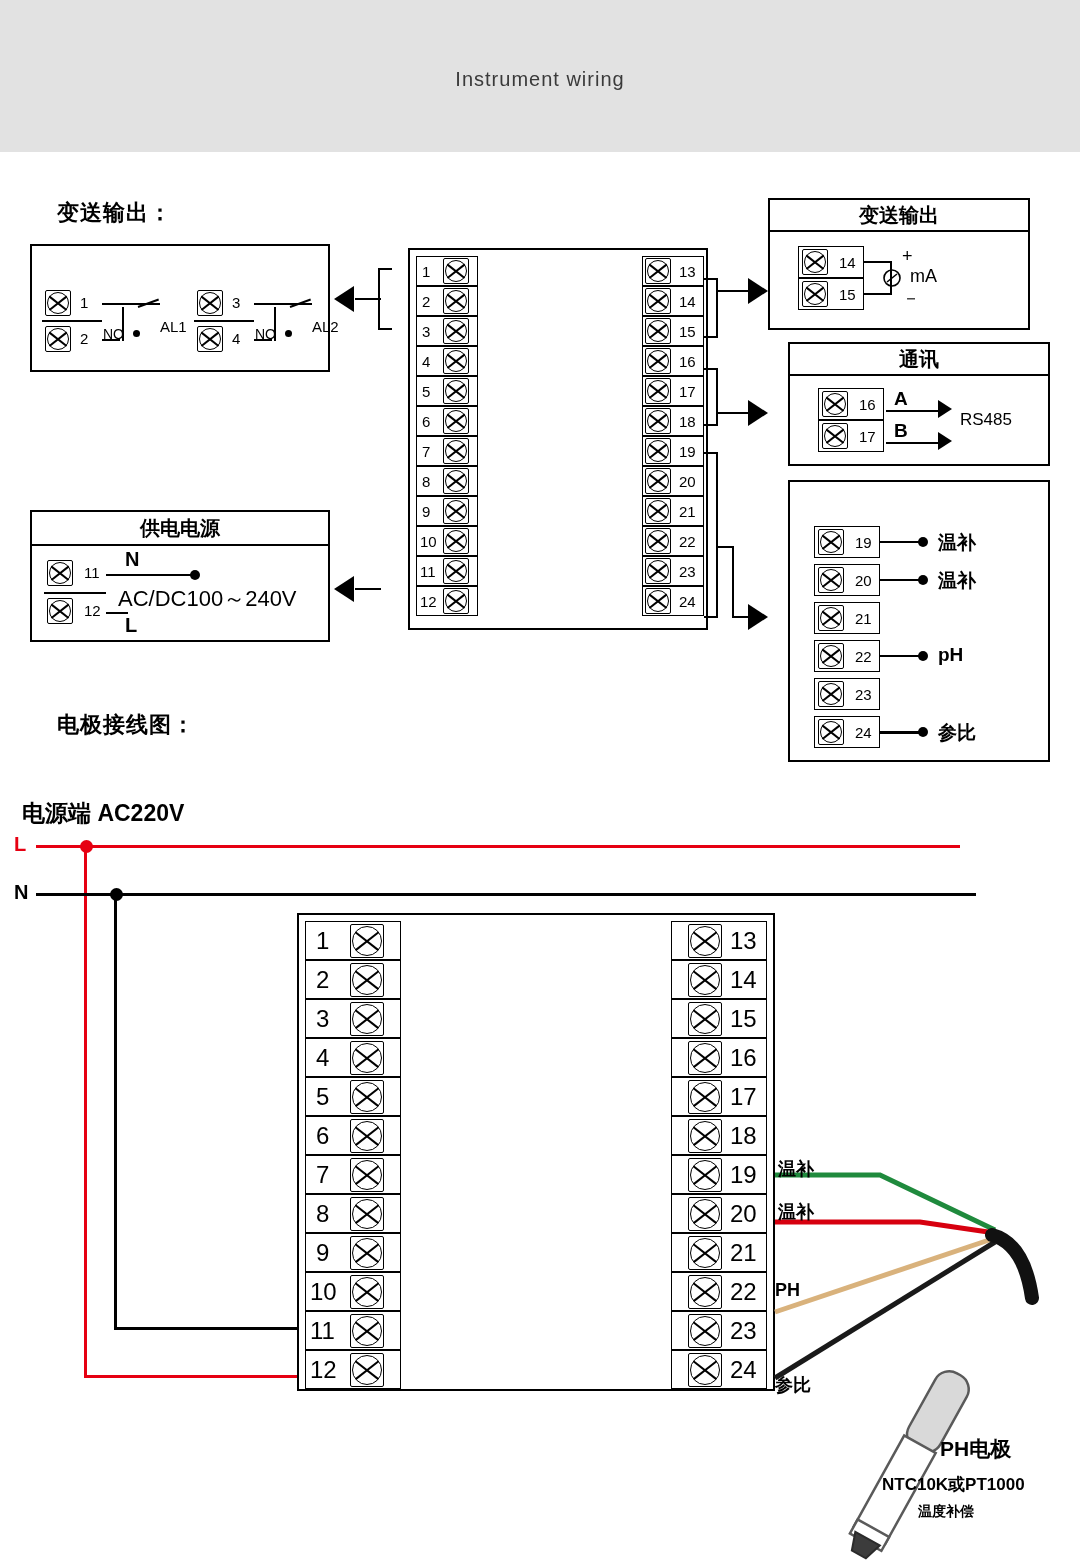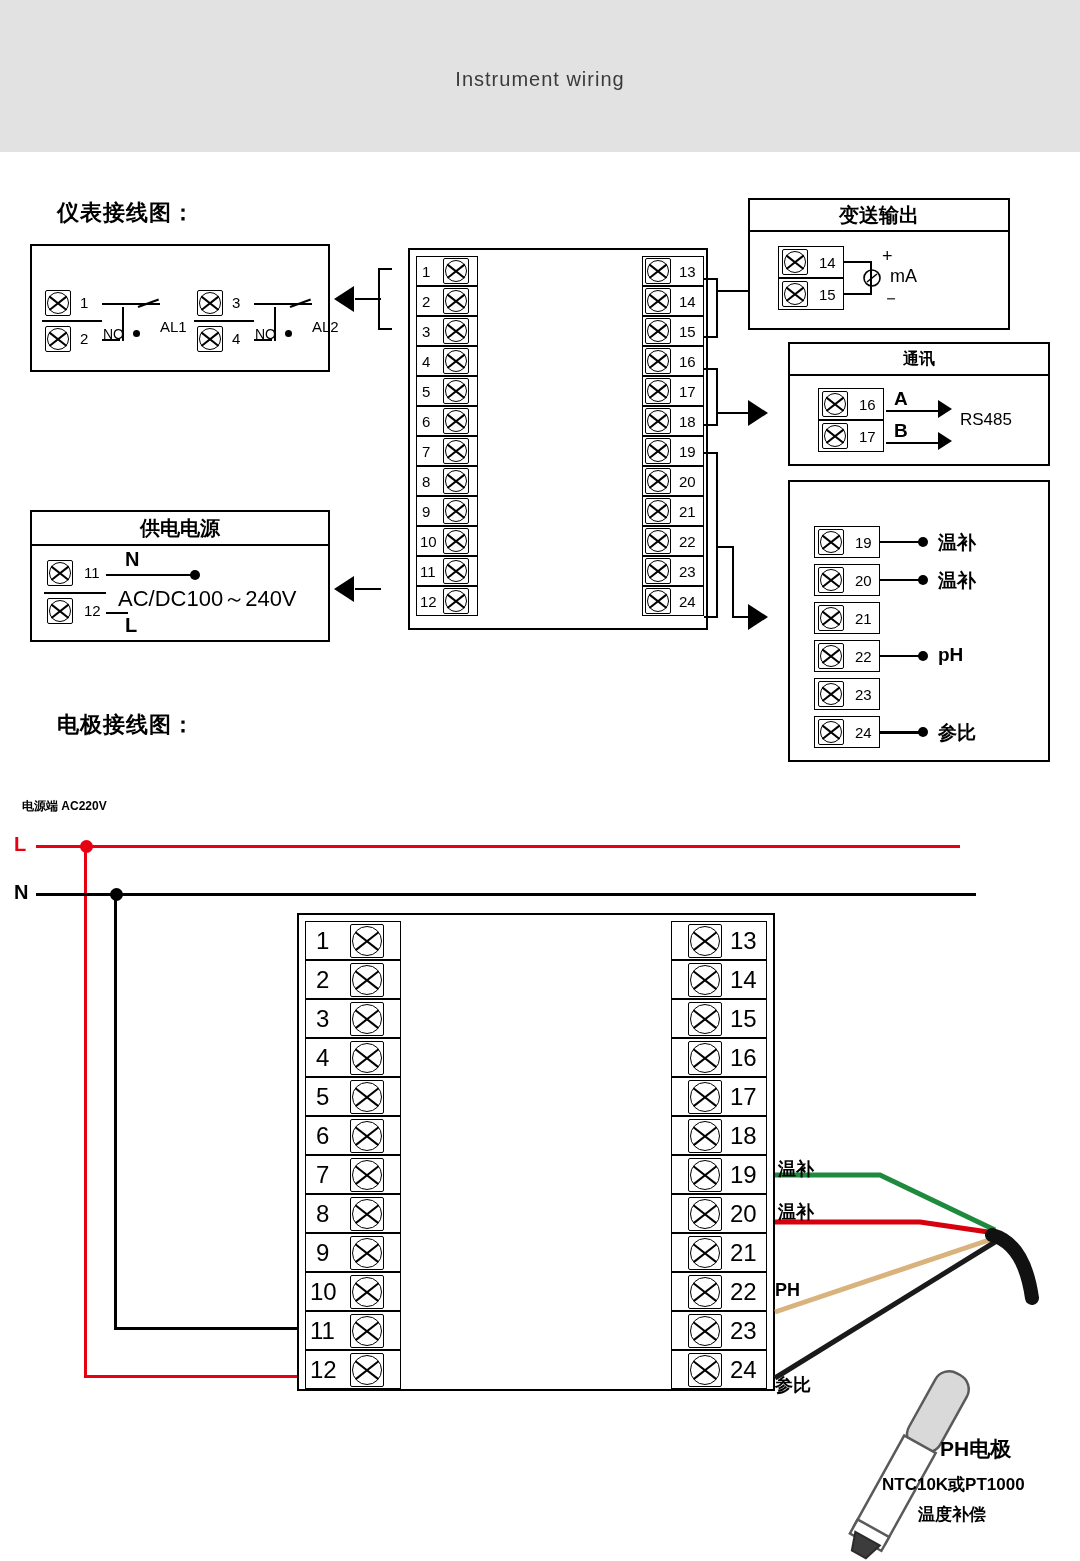--- a/index.html
+++ b/index.html
@@ -64,21 +64,21 @@
 
   .dot { position:absolute; width:10px; height:10px; border-radius:50%; background:#000; }
 </style>
 </head>
 <body>
 
 <div class="header">
   <div class="header-sub">Instrument wiring</div>
 </div>
 
-<div class="lbl sec-title" style="left:57px; top:198px;">仪表接线图：</div>
+<div class="lbl sec-title" style="left:57px; top:198px;">变送输出：</div>
 
 <div class="box" style="left:30px; top:244px; width:300px; height:128px;">
 
   <div class="screw" style="left:13px; top:44px;">
       <span class="ring"></span>
     </div>
   <div class="tnum" style="left:48px; top:48px;">1</div>
   <div class="line" style="left:10px; top:74px; width:60px; height:2px;"></div>
 
   <div class="screw" style="left:13px; top:80px;">
@@ -315,21 +315,21 @@
 <div class="arrow-r" style="left:748px; top:400px;"></div>
 
 <div class="line" style="left:716px; top:452px; width:2px; height:166px;"></div>
 <div class="line" style="left:704px; top:452px; width:14px; height:2px;"></div>
 <div class="line" style="left:704px; top:616px; width:14px; height:2px;"></div>
 <div class="line" style="left:716px; top:546px; width:18px; height:2px;"></div>
 <div class="line" style="left:732px; top:546px; width:2px; height:72px;"></div>
 <div class="line" style="left:732px; top:616px; width:18px; height:2px;"></div>
 <div class="arrow-r" style="left:748px; top:604px;"></div>
 
-<div class="box" style="left:748px; top:198px; width:262px; height:132px;text-decoration:underline;">
+<div class="box" style="left:768px; top:198px; width:262px; height:132px;text-decoration:underline;">
   <div style="position:absolute; left:0; top:0; width:100%; height:32px; border-bottom:2px solid #000; display:flex; align-items:center; justify-content:center;">
     <span style="font-size:20px; font-weight:bold;">变送输出</span>
   </div>
   <div class="box" style="left:28px; top:46px; width:66px; height:32px; border-width:1.4px;">
     <div class="screw" style="left:3px; top:2px;">
         <span class="ring"></span>
       </div>
     <div class="tnum" style="left:40px; top:7px;">14</div>
   </div>
   <div class="box" style="left:28px; top:78px; width:66px; height:32px; border-width:1.4px;">
@@ -346,21 +346,21 @@
     <circle cx="10" cy="10" r="8" fill="none" stroke="#000" stroke-width="1.6"></circle>
     <line x1="5" y1="14" x2="15" y2="6" stroke="#000" stroke-width="1.6"></line>
   </svg>
   <div class="lbl" style="left:132px; top:46px; font-size:18px;">+</div>
   <div class="lbl" style="left:132px; top:86px; font-size:18px;">－</div>
   <div class="lbl" style="left:140px; top:66px; font-size:18px;">mA</div>
 </div>
 
 <div class="box" style="left:788px; top:342px; width:262px; height:124px;">
   <div style="position:absolute; left:0; top:0; width:100%; height:32px; border-bottom:2px solid #000; display:flex; align-items:center; justify-content:center;">
-    <span style="font-size:16px; font-weight:bold;">通讯</span>
+    <span style="font-size:20px; font-weight:bold;">通讯</span>
   </div>
   <div class="box" style="left:28px; top:44px; width:66px; height:32px; border-width:1.4px;">
     <div class="screw" style="left:3px; top:2px;">
         <span class="ring"></span>
       </div>
     <div class="tnum" style="left:40px; top:7px;">16</div>
   </div>
   <div class="box" style="left:28px; top:76px; width:66px; height:32px; border-width:1.4px;">
     <div class="screw" style="left:3px; top:2px;">
         <span class="ring"></span>
@@ -428,21 +428,21 @@
       </div>
     <div class="tnum" style="left:40px; top:7px;">24</div>
   </div>
   <div class="line" style="left:90px; top:249px; width:44px; height:3px;"></div>
   <div class="dot" style="left:128px; top:245px;"></div>
   <div class="lbl" style="left:148px; top:238px; font-size:19px; font-weight:bold;">参比</div>
 </div>
 
 <div class="lbl sec-title" style="left:57px; top:694px;margin-top:16px;">电极接线图：</div>
 
-<div class="lbl" style="left:22px; top:798px; font-size:12px; font-weight:bold;">电源端  AC220V</div>
+<div class="lbl" style="left:22px; top:798px; font-size:23px; font-weight:bold;">电源端  AC220V</div>
 
 <div class="line" style="left:36px; top:845px; width:924px; height:3px; background:#e60012;"></div>
 <div class="lbl" style="left:14px; top:833px; font-size:20px; font-weight:bold; color:#e60012;">L</div>
 <div class="dot" style="left:80px; top:840px; width:13px; height:13px; background:#e60012;"></div>
 
 <div class="line" style="left:84px; top:845px; width:3px; height:533px; background:#e60012;"></div>
 <div class="line" style="left:84px; top:1375px; width:215px; height:3px; background:#e60012;"></div>
 
 <div class="line" style="left:36px; top:893px; width:940px; height:3px;"></div>
 <div class="lbl" style="left:14px; top:881px; font-size:20px; font-weight:bold;">N</div>
@@ -626,13 +626,13 @@
   <g transform="rotate(29 190 110)">
     <rect x="172" y="92" width="36" height="86" rx="16" fill="#d9d9d9" stroke="#5a5a5a" stroke-width="2.5"></rect>
     <rect x="172" y="172" width="36" height="104" fill="#ffffff" stroke="#5a5a5a" stroke-width="2.5"></rect>
     <rect x="172" y="268" width="36" height="16" fill="#ffffff" stroke="#5a5a5a" stroke-width="2.5"></rect>
     <path d="M176,280 L204,280 L198,298 L182,298 Z" fill="#3c3c3c" stroke="#2b2b2b" stroke-width="2"></path>
   </g>
 </svg>
 
 <div class="lbl" style="left:940px; top:1435px; font-size:21px; font-weight:bold;">PH电极</div>
 <div class="lbl" style="left:882px; top:1473px; font-size:17px; font-weight:bold;">NTC10K或PT1000</div>
-<div class="lbl" style="left:918px; top:1503px; font-size:17px; font-weight:bold;">温度补偿</div>
+<div class="lbl" style="left:918px; top:1503px; font-size:14px; font-weight:bold;">温度补偿</div>
 
 </body></html>

